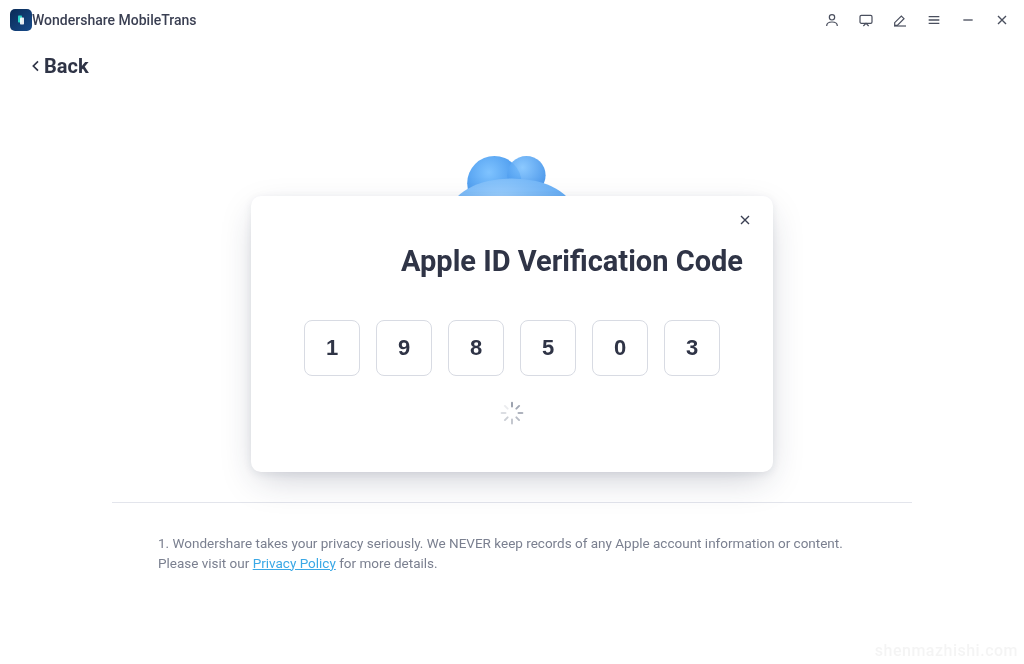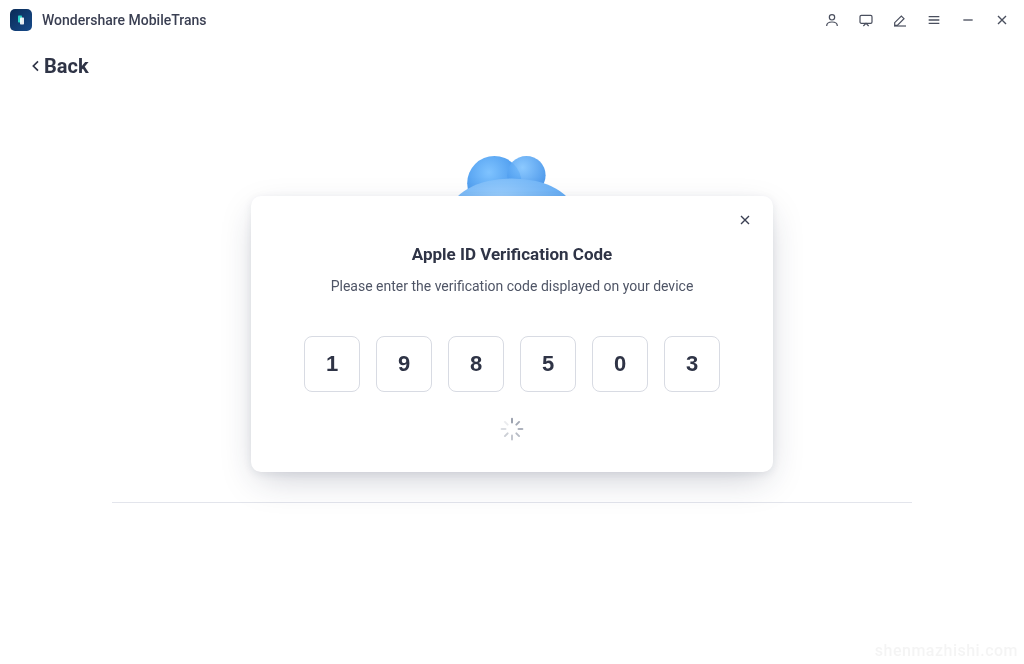--- a/index.html
+++ b/index.html
@@ -17,21 +17,20 @@
   .titlebar {
     display: flex;
     align-items: center;
     justify-content: space-between;
     height: 40px;
     padding: 0 14px 0 10px;
   }
   .titlebar-left {
     display: flex;
     align-items: center;
-    gap: 10px;
   }
   .app-logo {
     width: 22px;
     height: 22px;
     border-radius: 5px;
     background: linear-gradient(135deg,#0a2b57 0%,#174b8a 100%);
     display: flex;
     align-items: center;
     justify-content: center;
   }
@@ -99,22 +98,22 @@
     position: absolute;
     top: 16px;
     right: 18px;
     width: 18px;
     height: 18px;
     cursor: pointer;
     color: #3a3f52;
   }
   .card-close svg { width: 16px; height: 16px; stroke: currentColor; stroke-width: 2; }
   .card-title {
-    text-align: center;
-    font-size: 17px;
+    text-align: right;
+    font-size: 29px;
     font-weight: 700;
     color: #2f3446;
     margin-top: 24px;
   }
   .card-sub {
     text-align: center;
     font-size: 14px;
     color: #4f5566;
     margin-top: 14px;
   }
@@ -254,21 +253,20 @@
   </svg>
 </div>
 
 <div class="card">
   <div class="card-close">
     <svg viewBox="0 0 24 24" fill="none">
         <path d="M6 6l12 12M18 6L6 18"></path>
       </svg>
   </div>
   <div class="card-title">Apple ID  Verification Code</div>
-  <div class="card-sub">Please enter the verification code displayed on your device</div>
   <div class="code-row">
     <input class="code-box" maxlength="1" value="1" style="">
     <input class="code-box" maxlength="1" value="9" style="">
     <input class="code-box" maxlength="1" value="8" style="">
     <input class="code-box" maxlength="1" value="5" style="">
     <input class="code-box" maxlength="1" value="0" style="">
     <input class="code-box" maxlength="1" value="3" style="">
   </div>
   <div class="spinner">
     <svg viewBox="0 0 40 40">
@@ -281,15 +279,18 @@
         <line x1="9.1" y1="30.9" x2="13.3" y2="26.7" opacity="0.5"></line>
         <line x1="4" y1="20" x2="10" y2="20" opacity="0.35"></line>
         <line x1="9.1" y1="9.1" x2="13.3" y2="13.3" opacity="0.2"></line>
       </g>
     </svg>
   </div>
 </div>
 
 <div class="divider"></div>
 <div class="notes">
+  <div>
+    <span>1. Wondershare takes your privacy seriously. We NEVER keep records of any Apple account information or content. Please visit our </span><a> Privacy Policy</a><span> for more details.</span>
+  </div>
 </div>
 
 <div class="watermark">shenmazhishi.com</div>
 
 </body></html>

